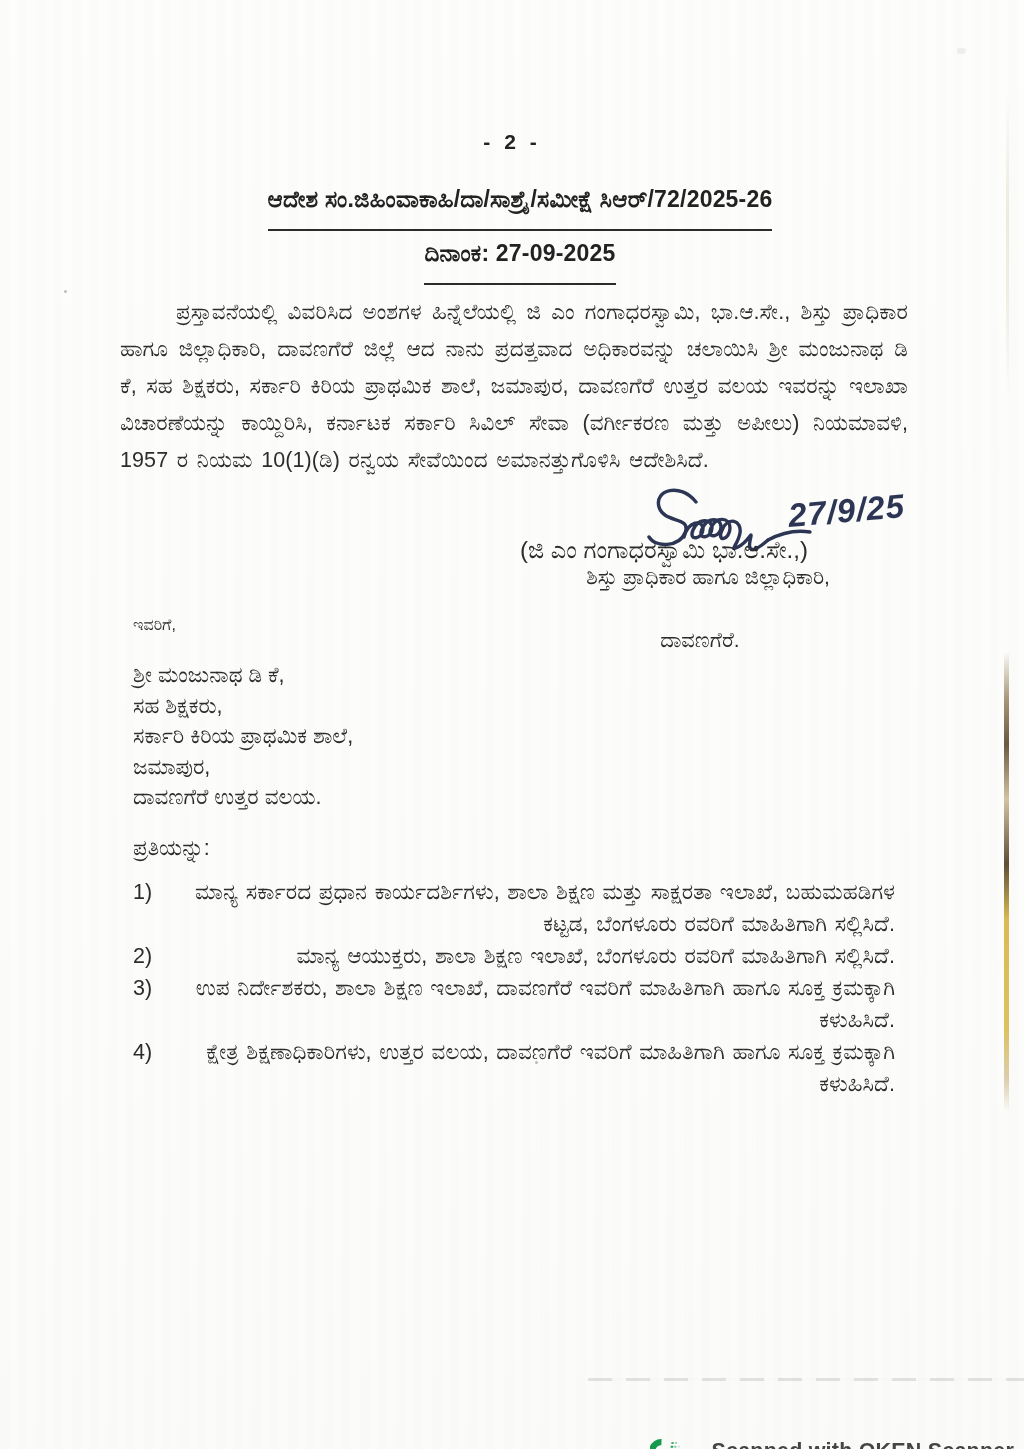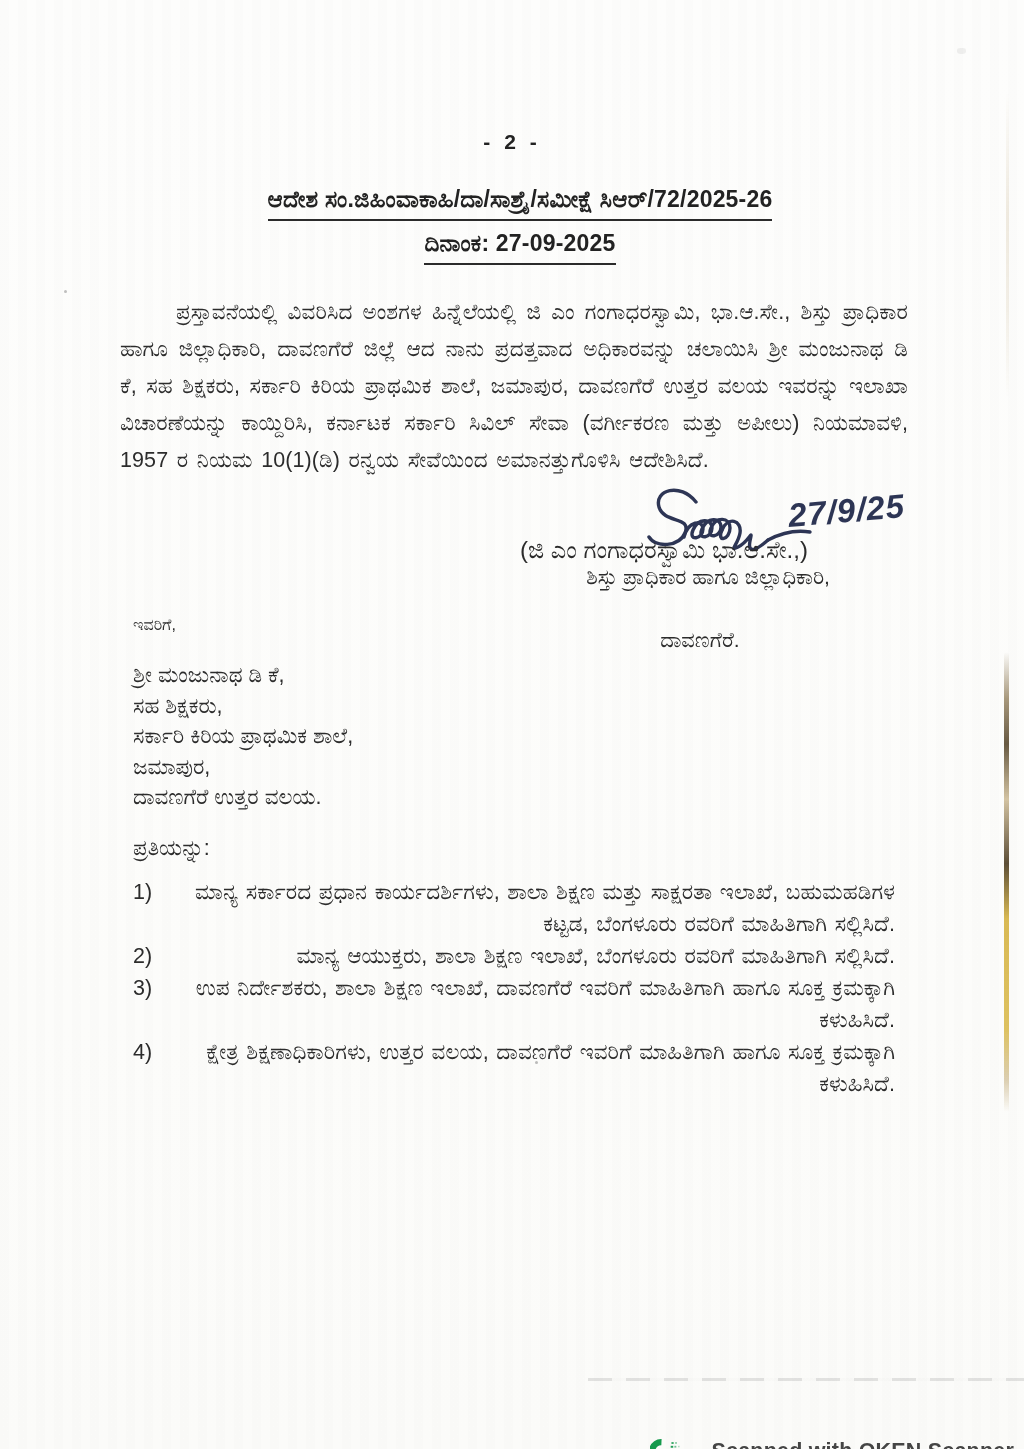--- a/index.html
+++ b/index.html
@@ -23,21 +23,21 @@
     color: #232323;
   }
   .header-block {
     position: absolute; top: 186px; left: 0; width: 100%;
     display: flex; flex-direction: column; align-items: center; gap: 9px;
   }
   .header-line {
     display: inline-block;
     font-size: 23px; font-weight: bold; color: #222;
     border-bottom: 2.5px solid #2b2b2b;
-    padding-bottom: 6px;
+    padding-bottom: 16px;
     letter-spacing: 0.2px;
     margin-left: 16px;
   }
   .body-para {
     position: absolute; top: 294px; left: 120px; width: 788px;
     font-size: 21.5px; line-height: 37px;
     text-align: justify; text-indent: 56px;
     color: #2c2c2c; word-spacing: 2.5px; letter-spacing: 0.1px;
   }
   .signature-svg { position: absolute; left: 638px; top: 484px; }

